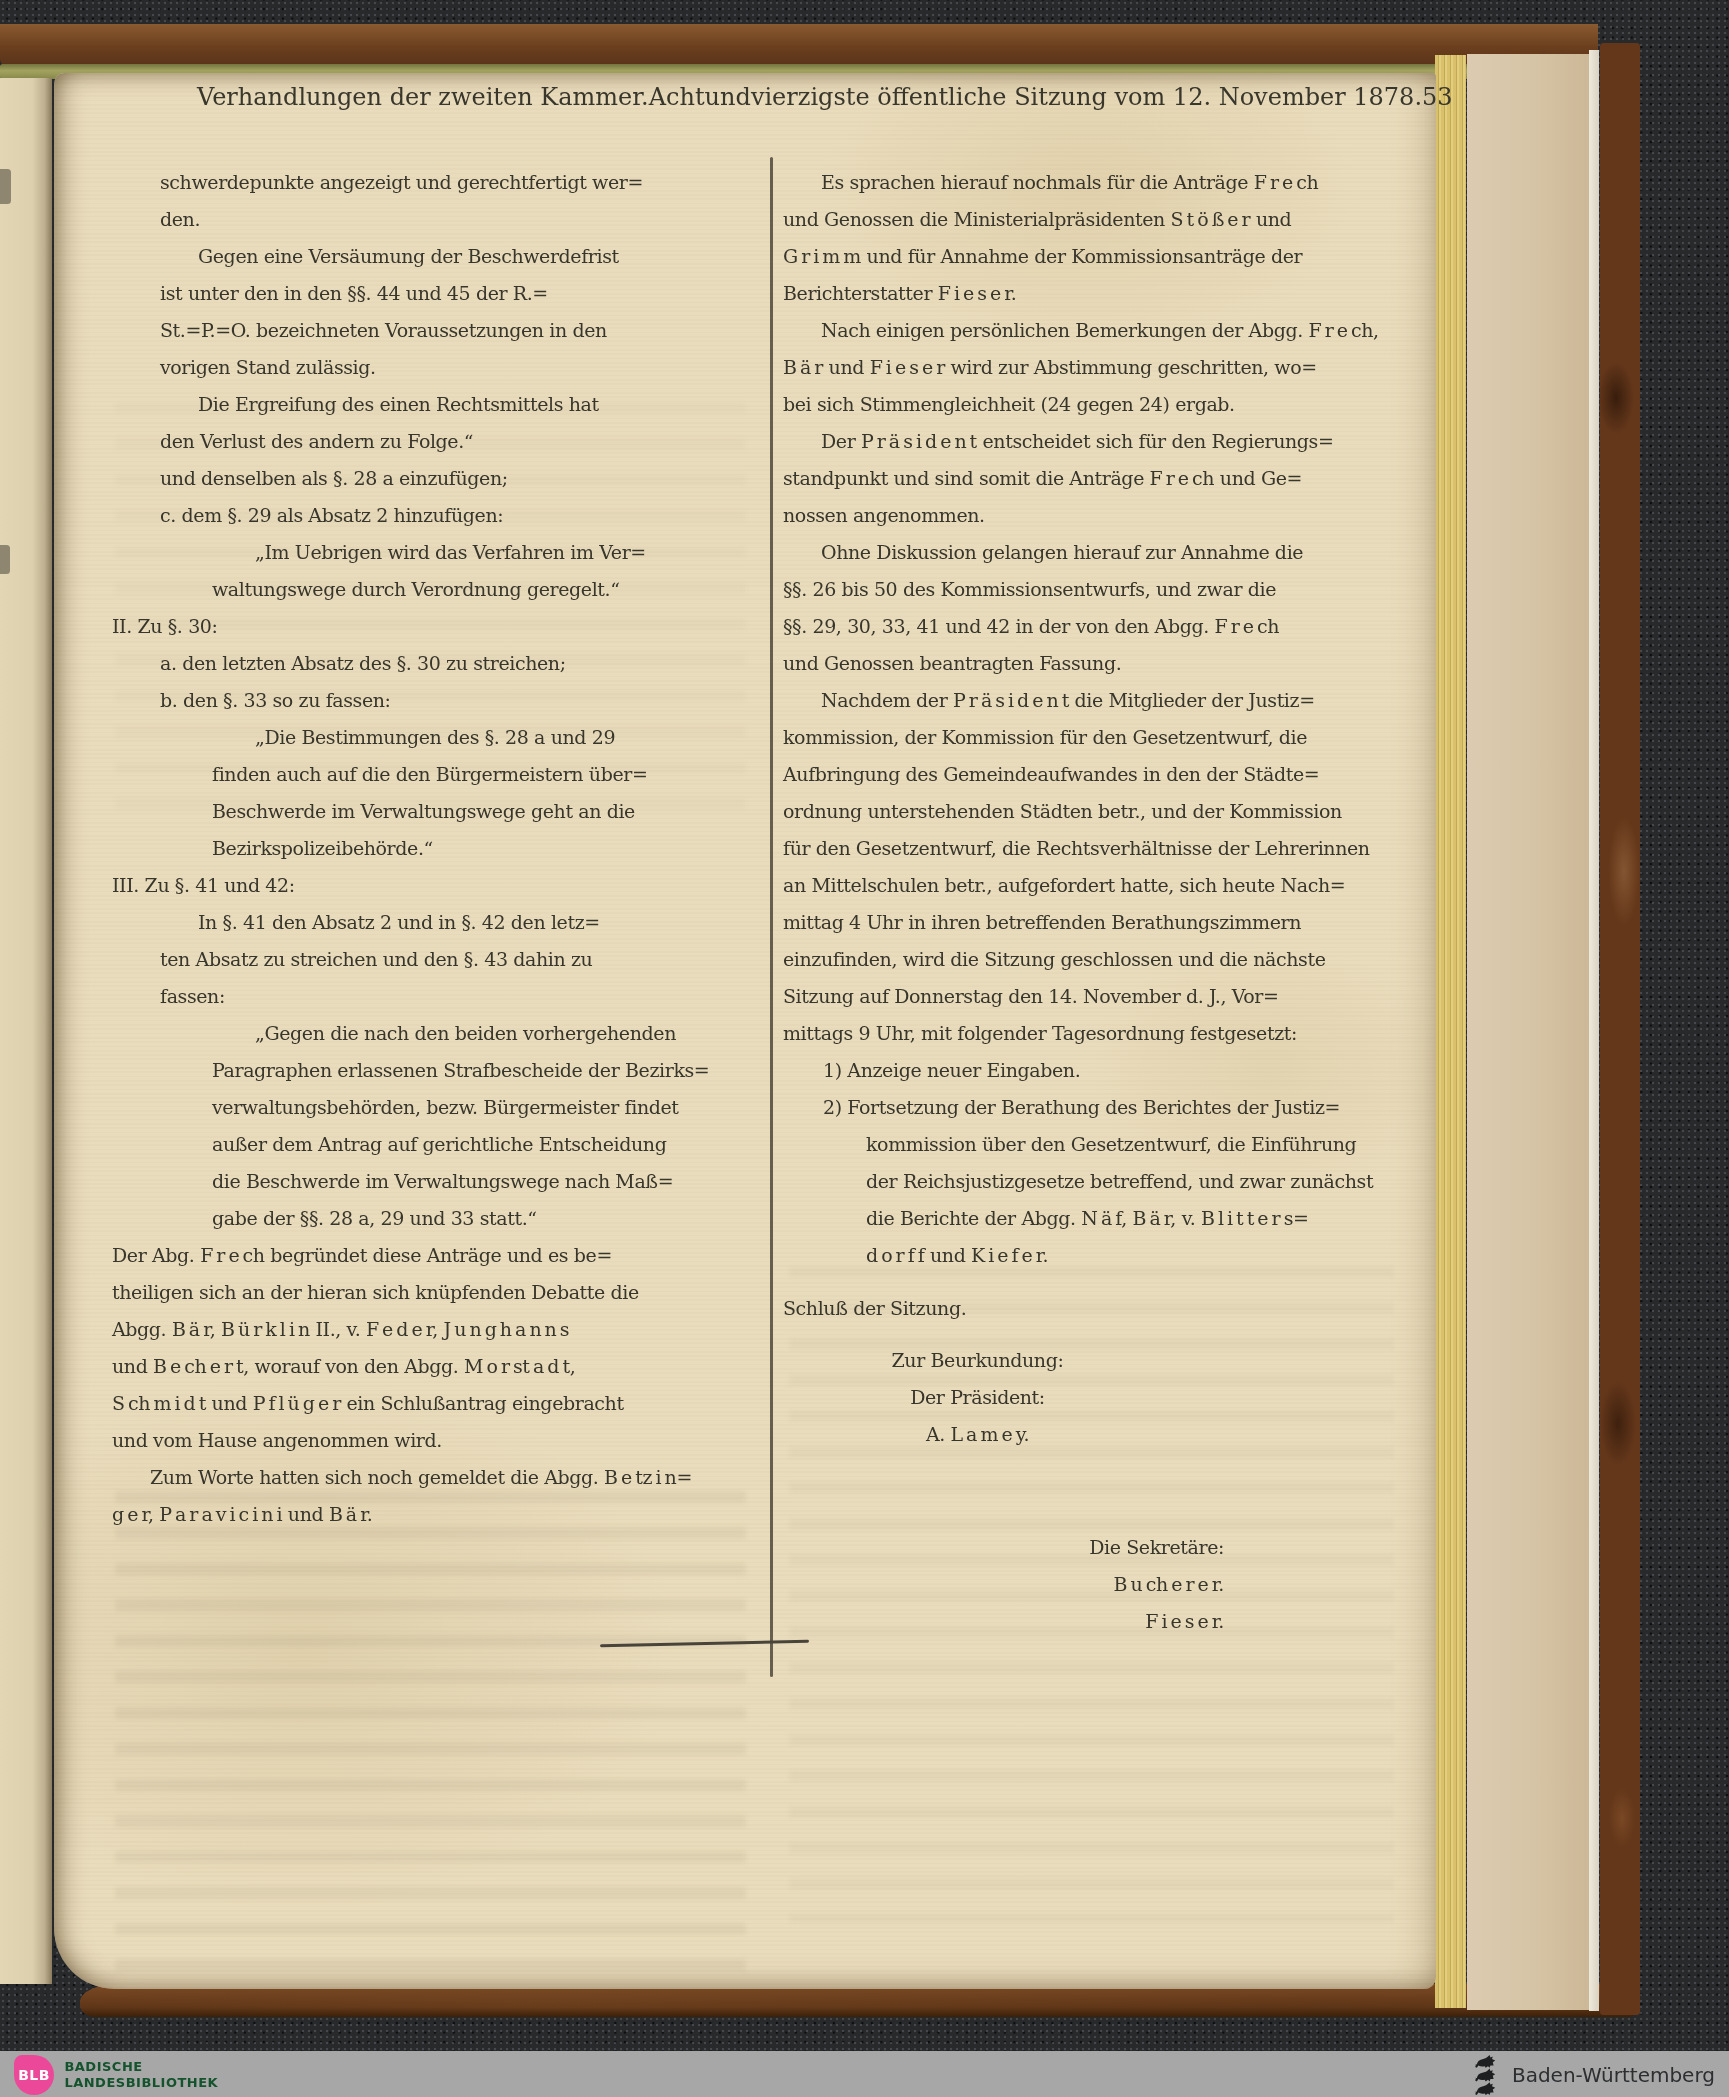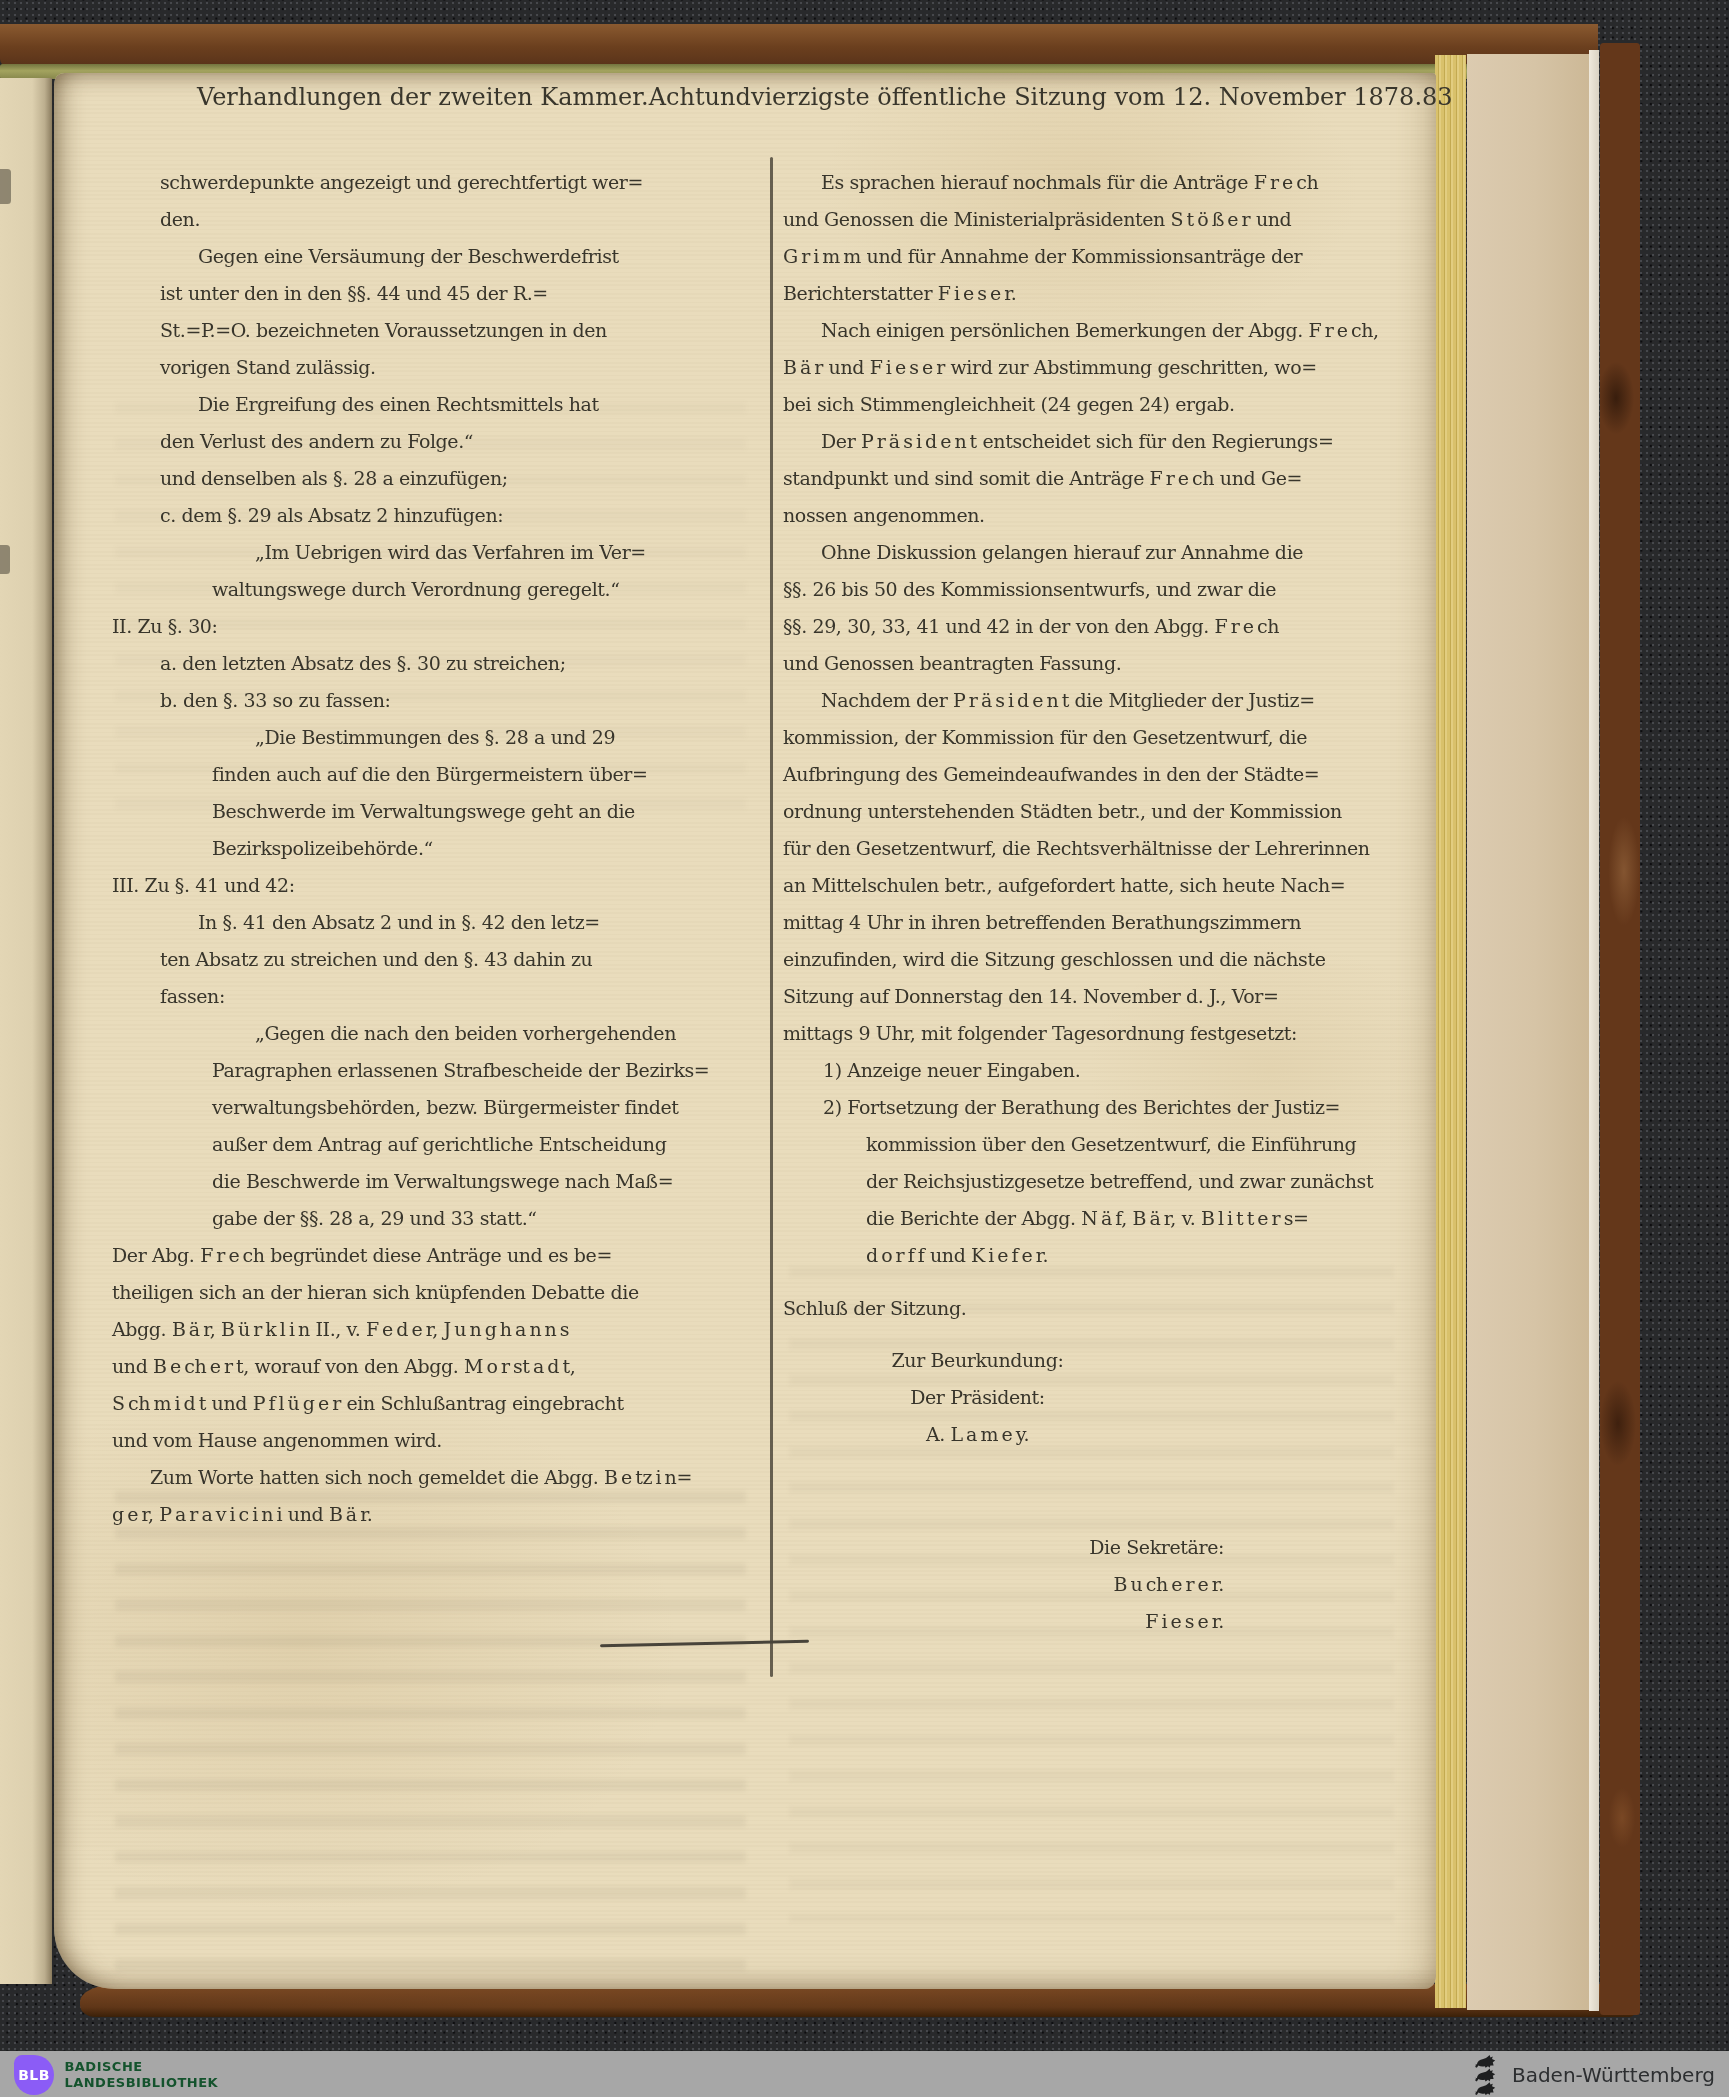--- a/index.html
+++ b/index.html
@@ -123,21 +123,21 @@
 
   
   .footer-bar {
     position:absolute; left:0; top:2051px; width:1729px; height:47px;
     background:#a7a7a7; display:flex; align-items:center;
     justify-content:space-between; padding:0 14px; box-sizing:border-box;
     font-family:"DejaVu Sans", sans-serif;
   }
   .blb-group { display:flex; align-items:center; gap:10.4px; }
   .blb-logo {
-    width:40px; height:40px; background:#8b5cf6; color:#ffffff;
+    width:40px; height:40px; background:#ec4899; color:#ffffff;
     border-radius:8.6px 21px 21px 21px;
     display:flex; align-items:center; justify-content:center;
     font-size:14px; font-weight:700; letter-spacing:0.4px;
   }
   .blb-name { font-size:13px; line-height:15.6px; font-weight:700; color:#14532d; letter-spacing:0.5px; }
   .bw-group { display:flex; align-items:center; gap:10.4px; }
   .bw-lions { display:block; }
   .bw-name { font-size:20px; color:#2c2e30; }
 </style>
 </head>
@@ -157,21 +157,21 @@
 
   <div class="page">
     <div class="bleed b1"></div>
     <div class="bleed b2"></div>
     <div class="bleed b3"></div>
   </div>
 
   <div class="page-head">
     <span>Verhandlungen der zweiten Kammer.</span>
     <span>Achtundvierzigste öffentliche Sitzung vom 12. November 1878.</span>
-    <span>83</span>
+    <span>53</span>
   </div>
 
   <div class="col-divider"></div>
 
   <div class="col col1">
       <div class="tline b">schwerdepunkte angezeigt und gerechtfertigt wer=</div>
       <div class="tline b">den.</div>
       <div class="tline bi">Gegen eine Versäumung der Beschwerdefrist</div>
       <div class="tline b">ist unter den in den §§. 44 und 45 der R.=</div>
       <div class="tline b">St.=P.=O. bezeichneten Voraussetzungen in den</div>

